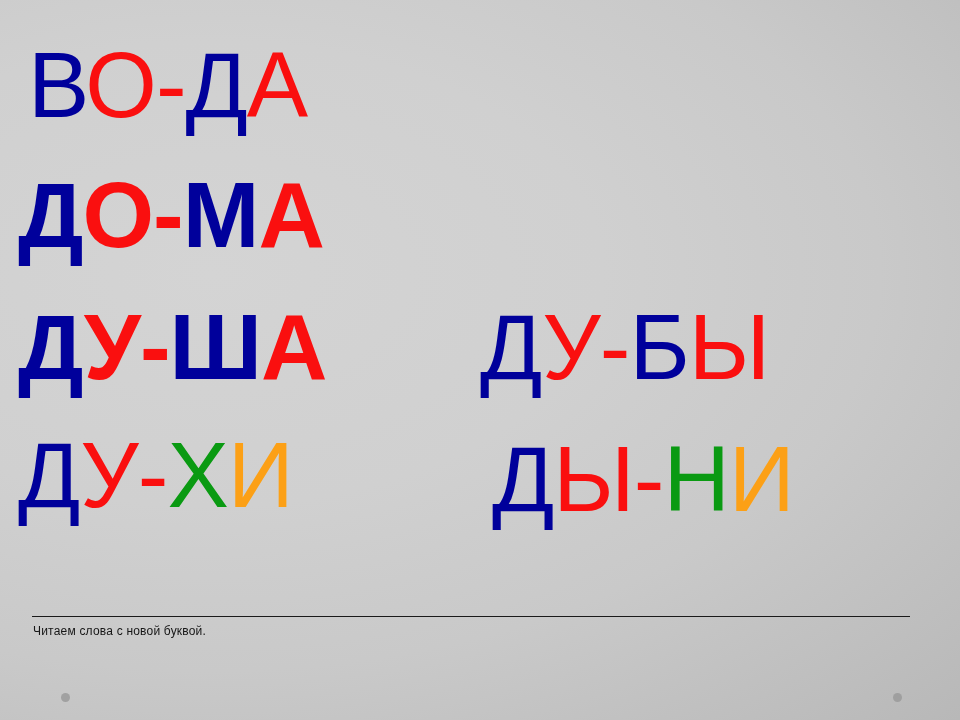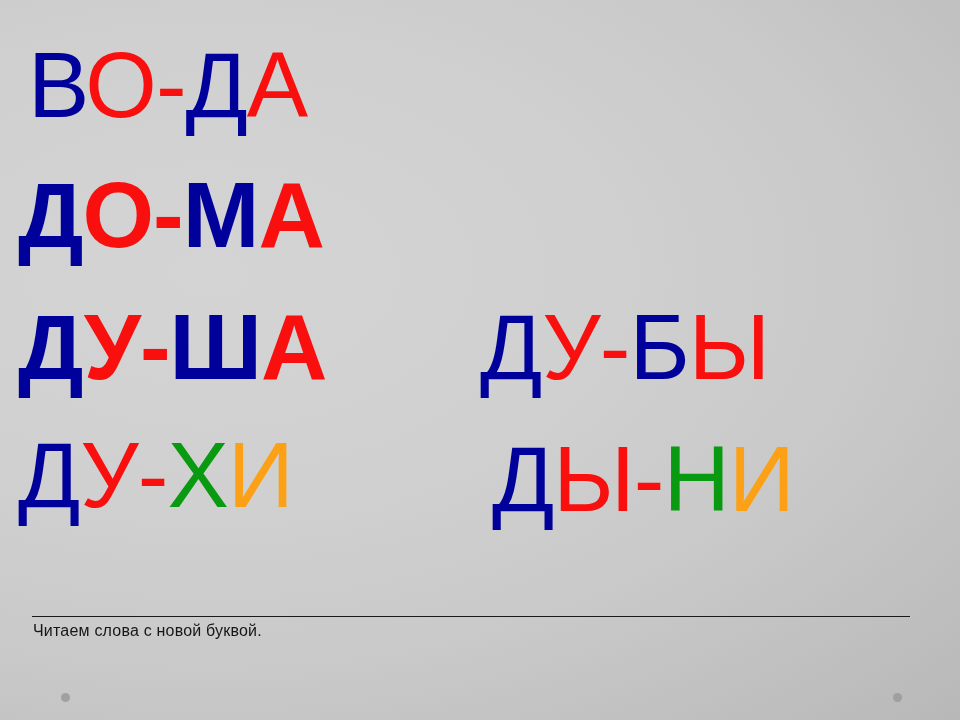--- a/index.html
+++ b/index.html
@@ -75,21 +75,21 @@
     width: 878px;
     height: 0;
     border-top: 1px solid #1a1a1a;
   }
 
   #footer-caption {
     position: absolute;
     left: 33px;
     top: 622px;
     font-family: "Liberation Sans", sans-serif;
-    font-size: 16px;
+    font-size: 12px;
     line-height: 18px;
     color: #161616;
     letter-spacing: 0.2px;
     white-space: nowrap;
   }
 
   .corner-dot {
     position: absolute;
     width: 9px;
     height: 9px;

